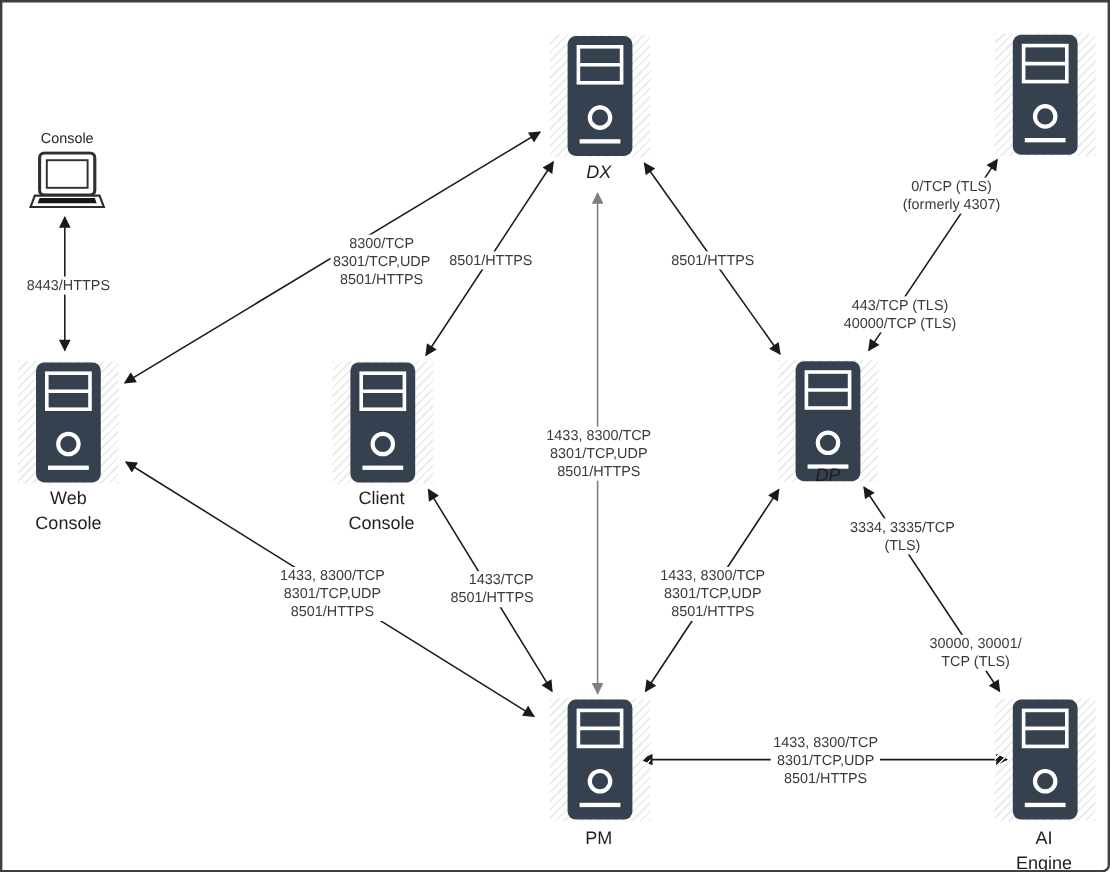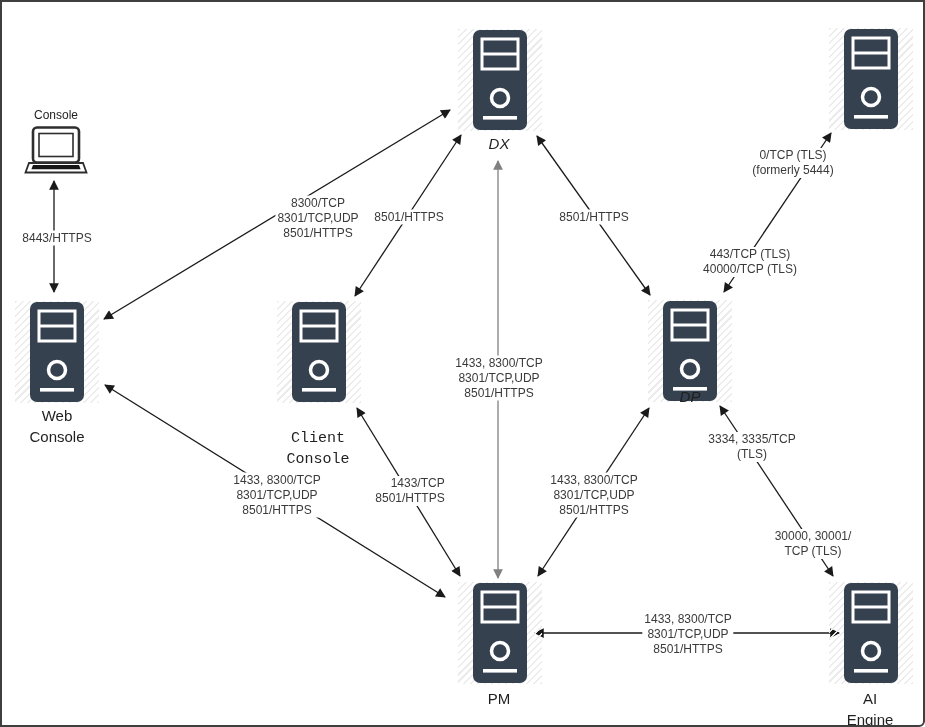--- a/index.html
+++ b/index.html
@@ -93,21 +93,21 @@
   <div class="node" style="left:275px;top:299px;">
     <div class="hatch"></div>
     <svg class="server" width="56" height="102" viewBox="0 0 56 102">
       <rect x="1" y="1" width="54" height="100" rx="7" fill="var(--server-fill,#364150)"></rect>
       <rect x="10" y="10" width="36" height="30" fill="none" stroke="#fff" stroke-width="3"></rect>
       <line x1="10" y1="25" x2="46" y2="25" stroke="#fff" stroke-width="3"></line>
       <circle cx="28" cy="69" r="8.5" fill="none" stroke="#fff" stroke-width="3.5"></circle>
       <rect x="11" y="87" width="34" height="3.6" fill="#fff"></rect>
     </svg>
   </div>
-  <div class="nlabel" style="left:316px;top:426px;font-family:Liberation Mono, monospace;">Client
+  <div class="nlabel" style="left:316px;top:403px;">Client
 Console</div>
 
   <div class="node" style="left:646px;top:298px;">
     <div class="hatch"></div>
     <svg class="server" width="56" height="102" viewBox="0 0 56 102">
       <rect x="1" y="1" width="54" height="100" rx="7" fill="var(--server-fill,#364150)"></rect>
       <rect x="10" y="10" width="36" height="30" fill="none" stroke="#fff" stroke-width="3"></rect>
       <line x1="10" y1="25" x2="46" y2="25" stroke="#fff" stroke-width="3"></line>
       <circle cx="28" cy="69" r="8.5" fill="none" stroke="#fff" stroke-width="3.5"></circle>
       <rect x="11" y="87" width="34" height="3.6" fill="#fff"></rect>
@@ -153,21 +153,21 @@
   <div class="elabel" style="left:55px;top:236px;">8443/HTTPS</div>
   <div class="elabel" style="left:277px;top:216px;margin-left:39px;">8300/TCP
 8301/TCP,UDP
 8501/HTTPS</div>
   <div class="elabel" style="left:407px;top:215px;">8501/HTTPS</div>
   <div class="elabel" style="left:592px;top:215px;">8501/HTTPS</div>
   <div class="elabel" style="left:497px;top:376px;">1433, 8300/TCP
 8301/TCP,UDP
 8501/HTTPS</div>
   <div class="elabel" style="left:791px;top:161px;">0/TCP (TLS)
-(formerly 5444)</div>
+(formerly 4307)</div>
   <div class="elabel" style="left:748px;top:260px;">443/TCP (TLS)
 40000/TCP (TLS)</div>
   <div class="elabel" style="left:750px;top:445px;">3334, 3335/TCP
 (TLS)</div>
   <div class="elabel" style="left:811px;top:542px;">30000, 30001/
 TCP (TLS)</div>
   <div class="elabel" style="left:275px;top:493px;">1433, 8300/TCP
 8301/TCP,UDP
 8501/HTTPS</div>
   <div class="elabel" style="left:408px;top:489px;text-align:right;">1433/TCP

